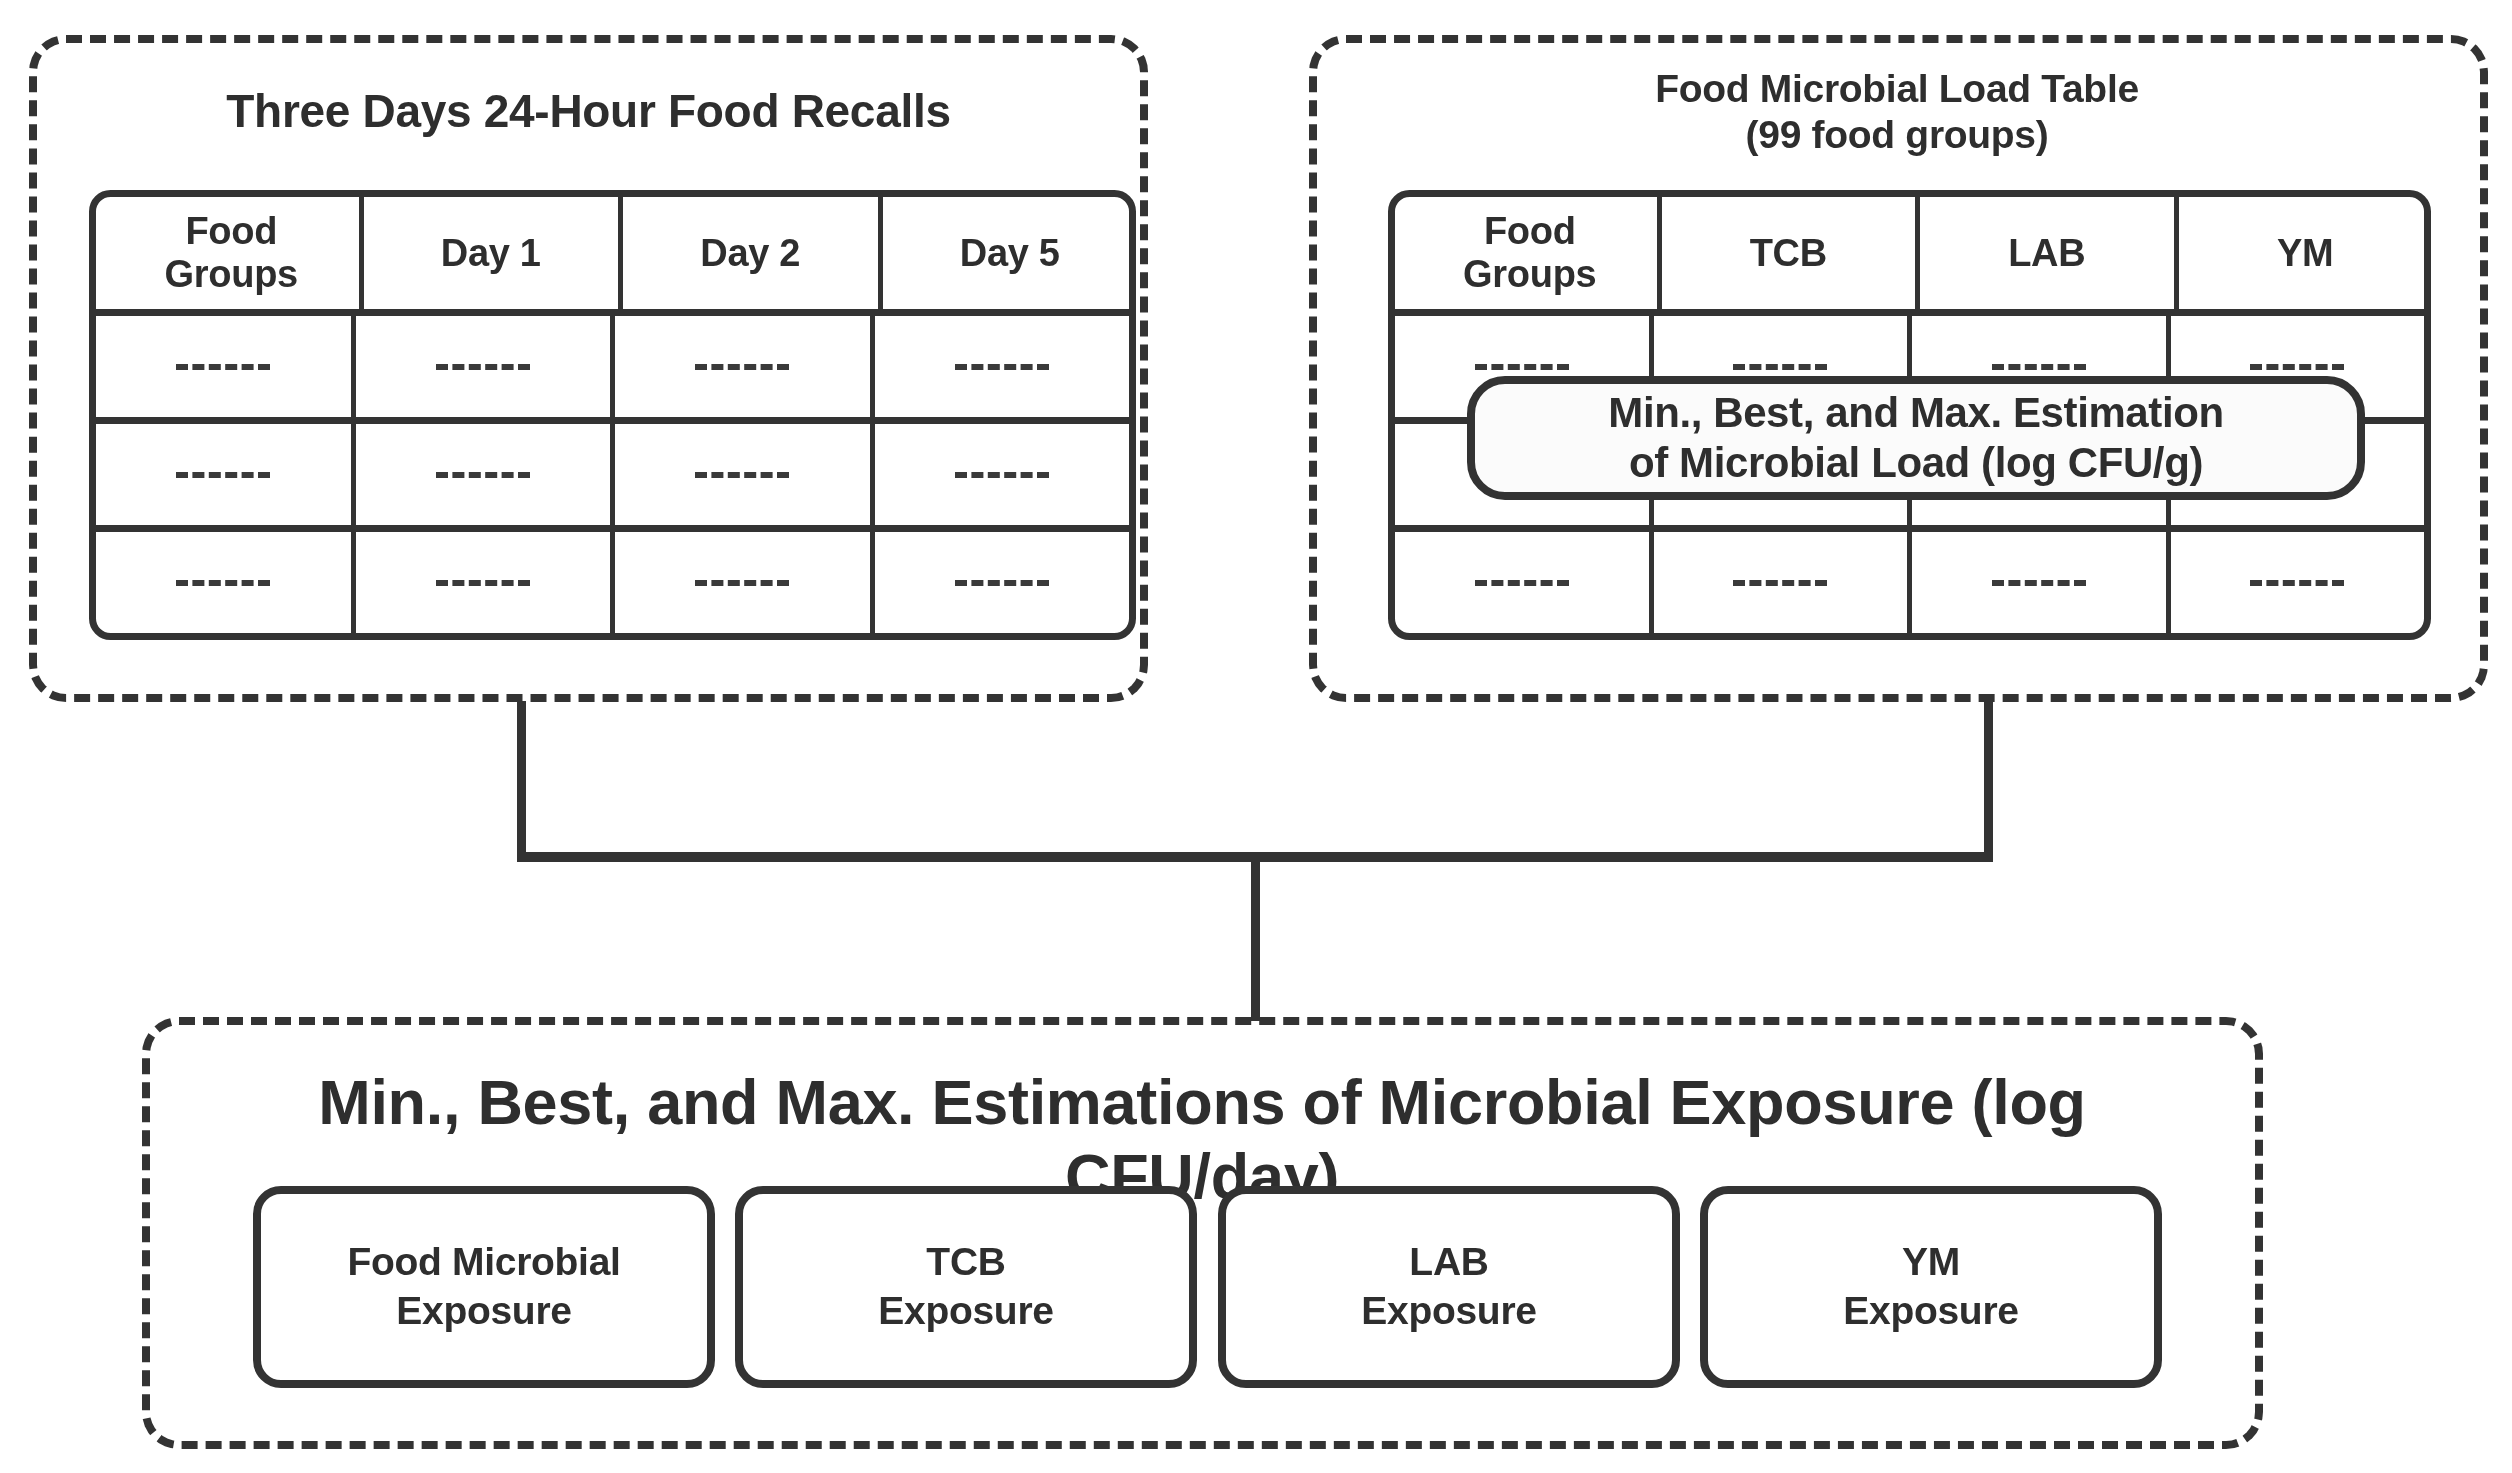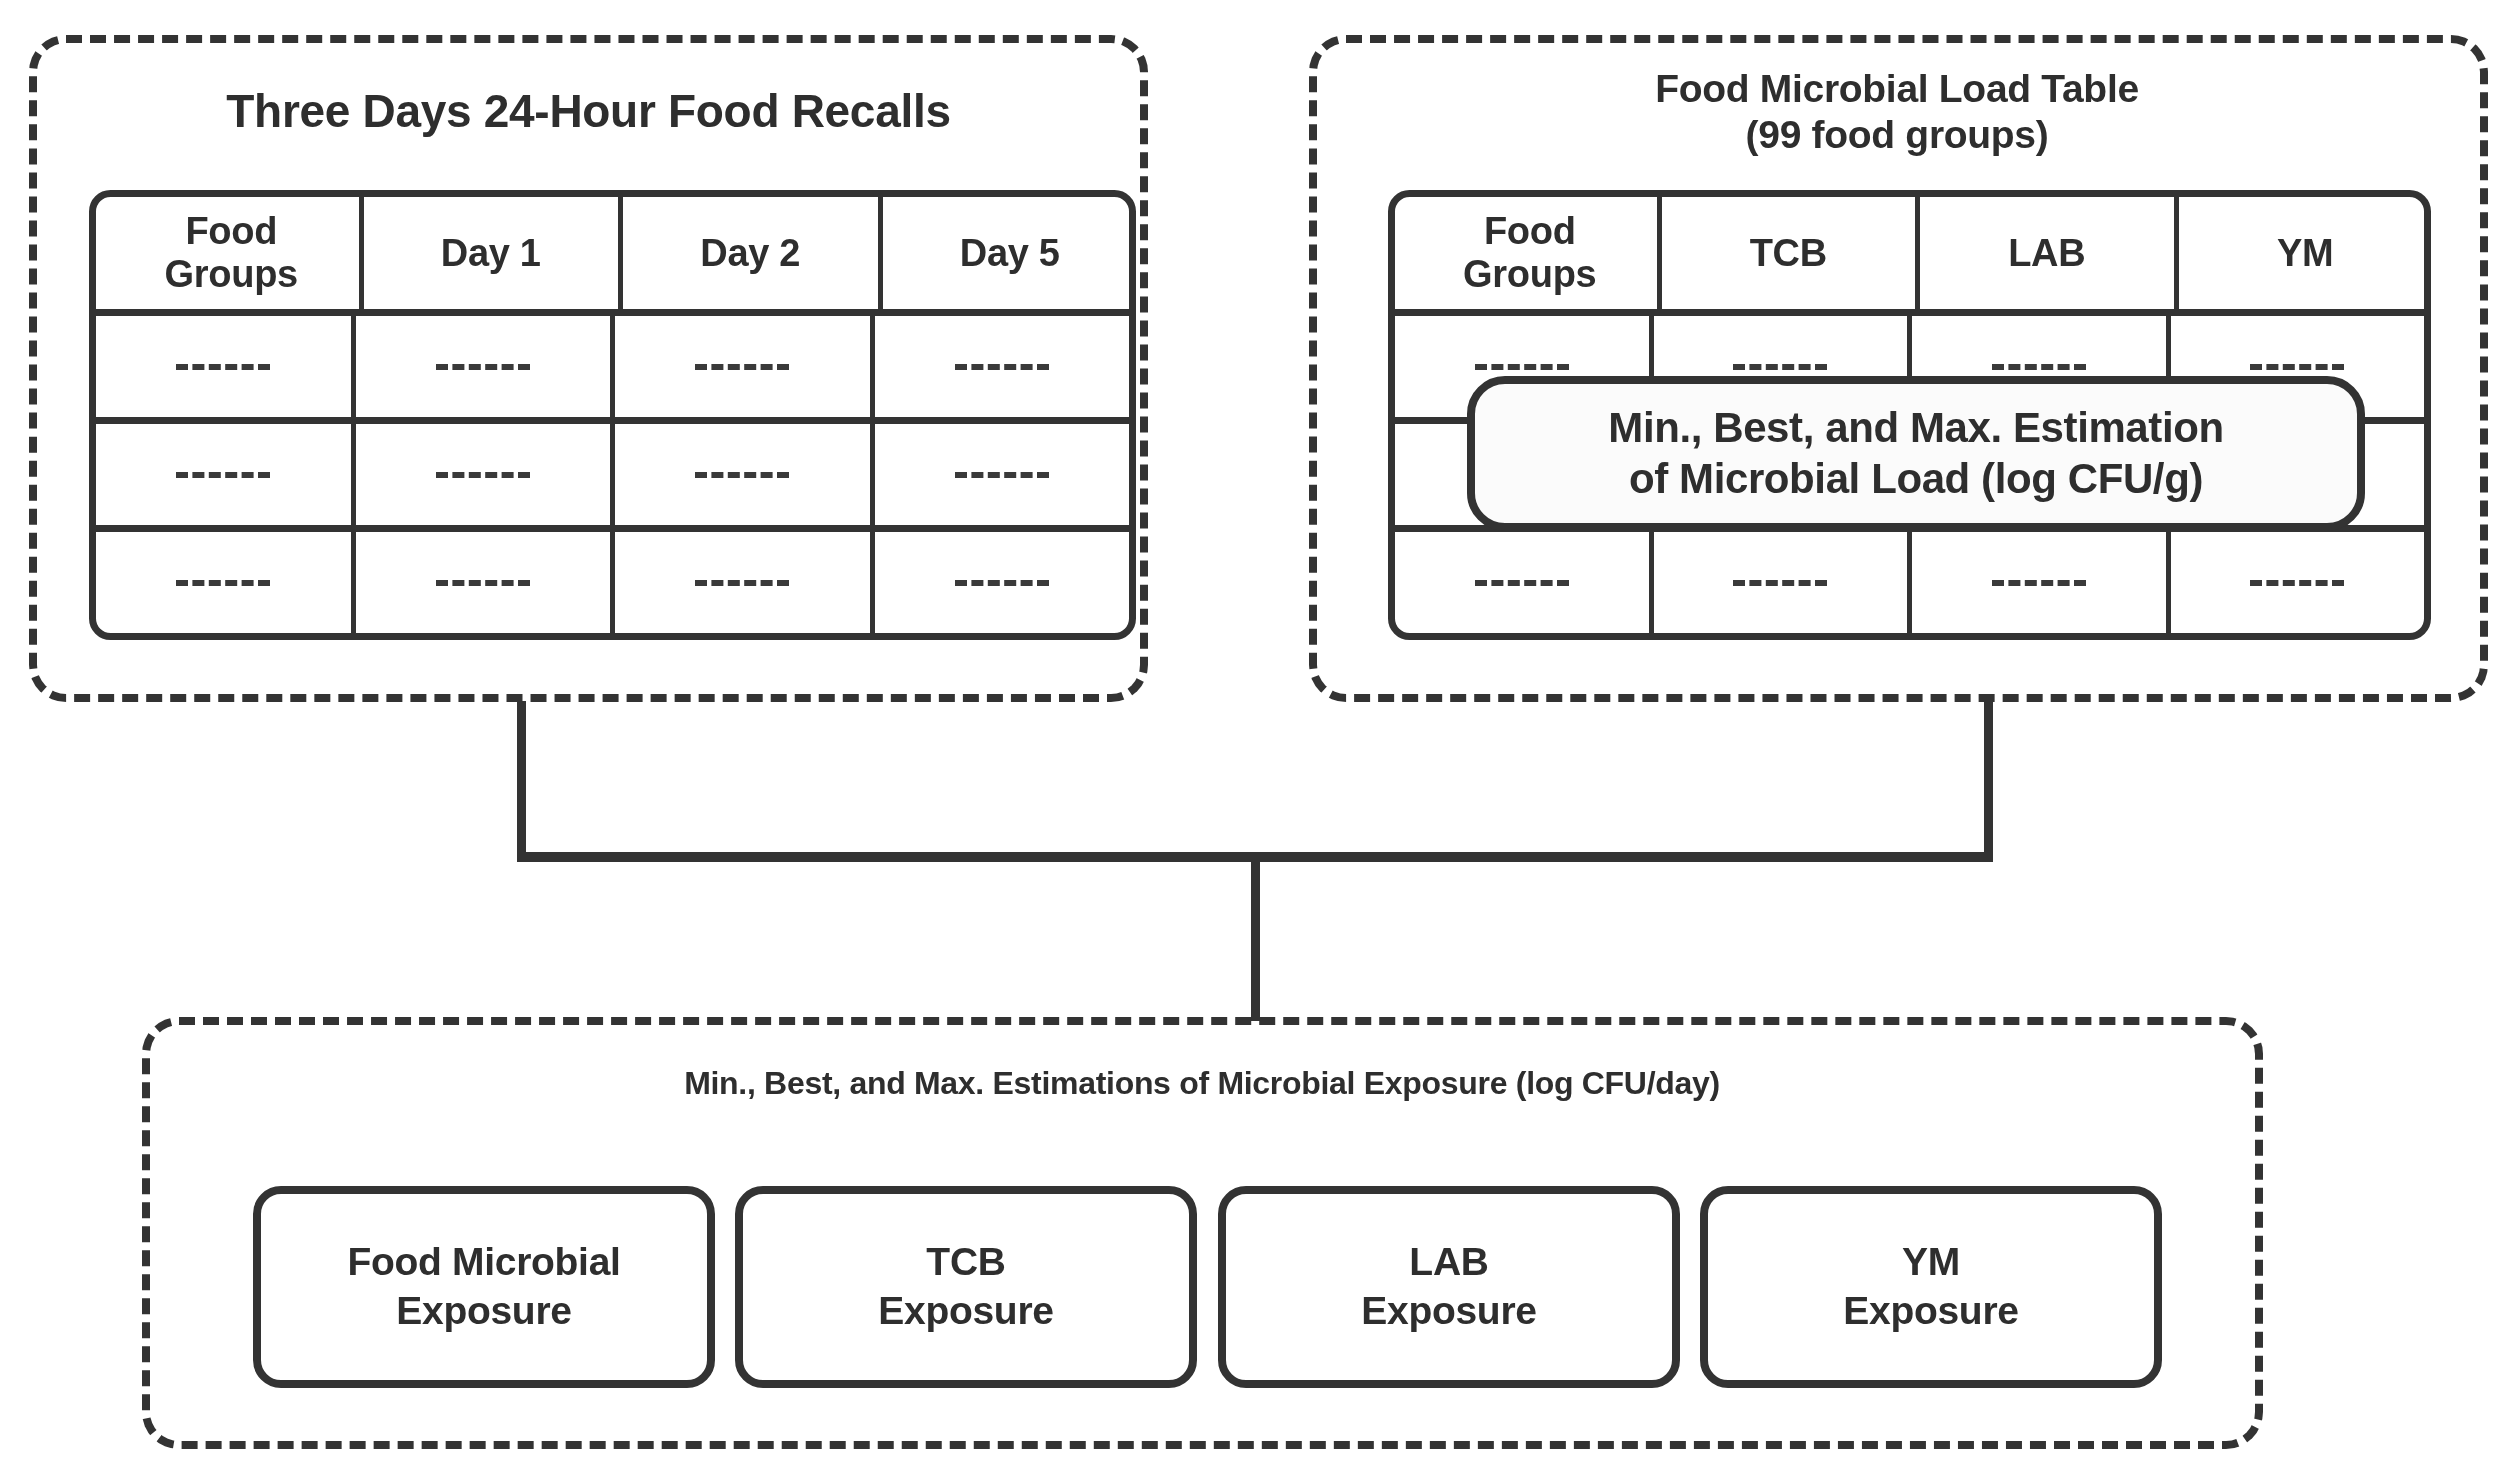--- a/index.html
+++ b/index.html
@@ -233,31 +233,31 @@
         </div>
       <div class="tcell">
           <span class="dashline"></span>
         </div>
       <div class="tcell">
           <span class="dashline"></span>
         </div>
     </div>
   </div>
 
-  <div class="pill" style="left:1467px;top:376px;width:898px;height:155px;font-size:42px;">Min., Best, and Max. Estimation
+  <div class="pill" style="left:1467px;top:376px;width:898px;height:124px;font-size:42px;">Min., Best, and Max. Estimation
 of Microbial Load (log CFU/g)</div>
 
   <div class="conn" style="left:517px;top:701px;width:8.9px;height:159px;"></div>
   <div class="conn" style="left:1984px;top:701px;width:8.9px;height:159px;"></div>
   <div class="conn" style="left:517px;top:852px;width:1476px;height:9.5px;"></div>
   <div class="conn" style="left:1251px;top:852px;width:8.9px;height:169px;"></div>
 
   <div class="dashpanel" style="left:142px;top:1017px;width:2121px;height:432px;"></div>
 
-  <div class="panel-title" style="left:209px;top:1065px;width:1986px;font-size:32px;">Min., Best, and Max. Estimations of Microbial Exposure (log CFU/day)</div>
+  <div class="panel-title" style="left:209px;top:1065px;width:1986px;font-size:63px;">Min., Best, and Max. Estimations of Microbial Exposure (log CFU/day)</div>
 
   <div class="outbox" style="left:253px;top:1186px;width:462px;height:202px;">Food Microbial
 Exposure</div>
 
   <div class="outbox" style="left:735px;top:1186px;width:462px;height:202px;">TCB
 Exposure</div>
 
   <div class="outbox" style="left:1218px;top:1186px;width:462px;height:202px;">LAB
 Exposure</div>
 

